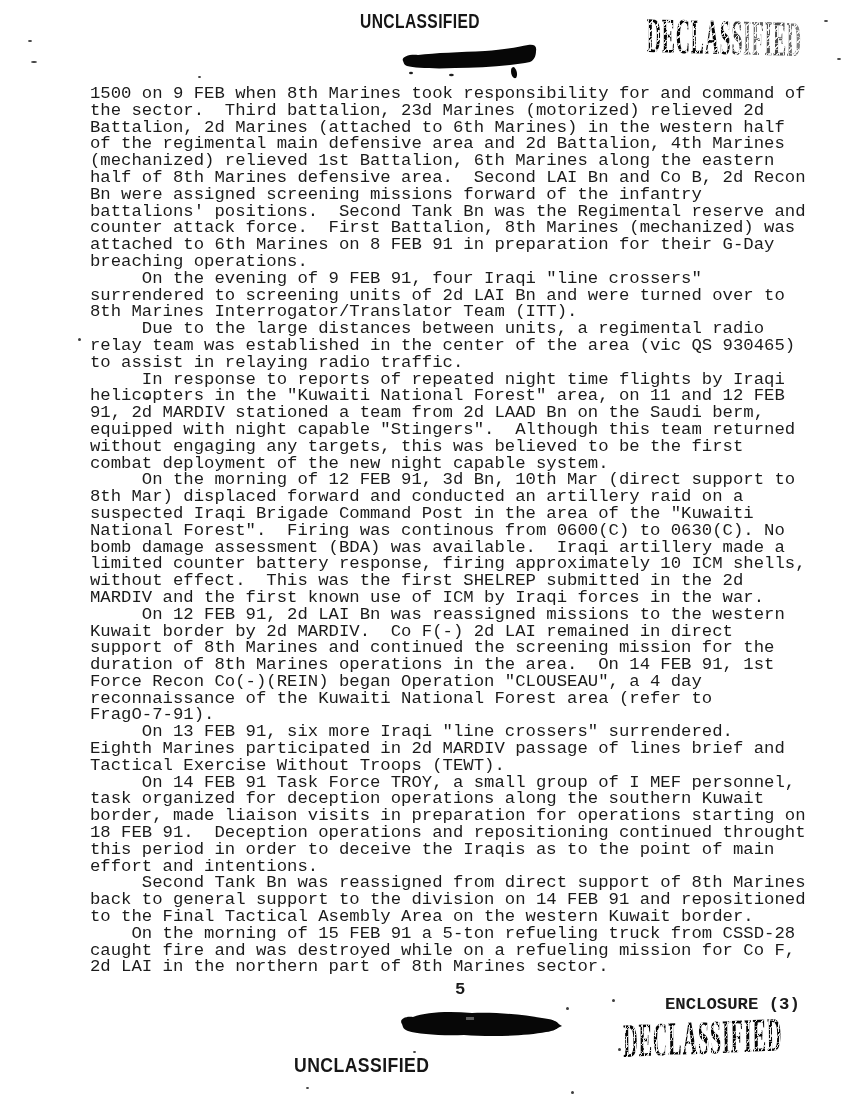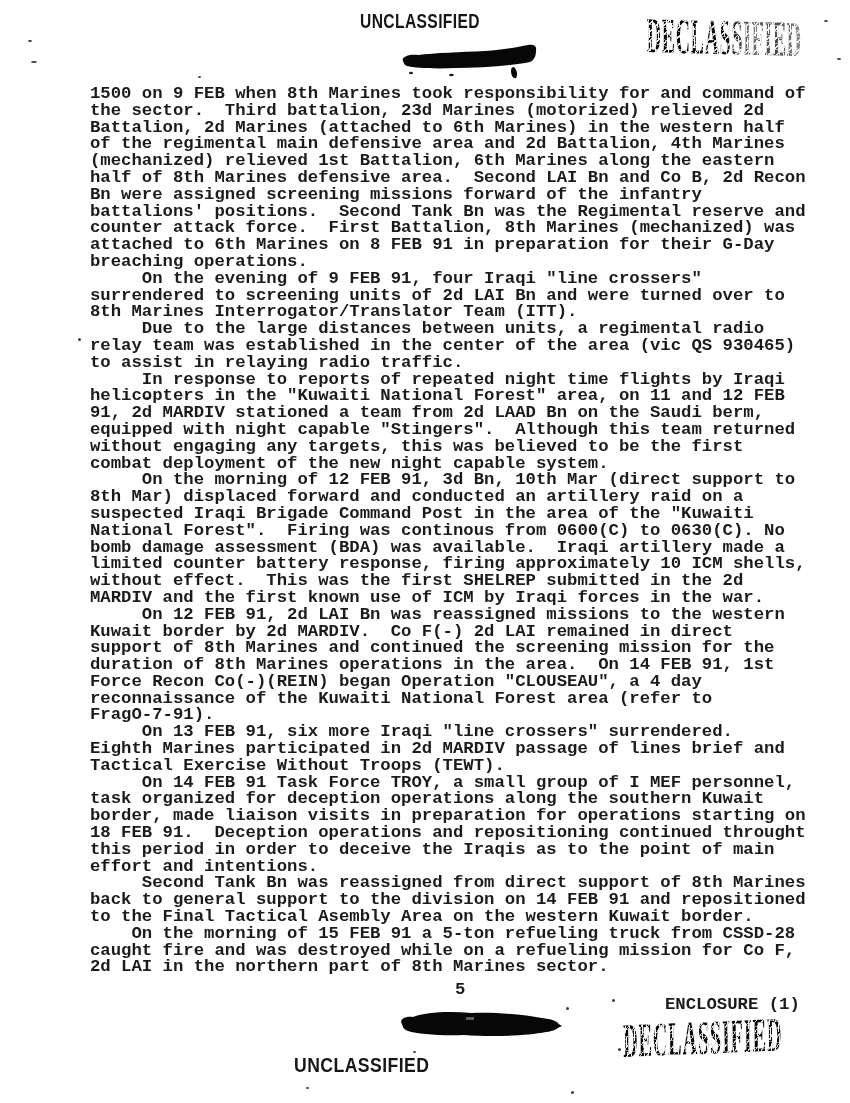--- a/index.html
+++ b/index.html
@@ -8,21 +8,21 @@
     position: relative;
     background: var(--paper, #ffffff);
     overflow: hidden;
     font-family: "Liberation Sans", sans-serif;
   }
 
   #body-text {
     position: absolute; left: 90px; top: 86px;
     margin: 0;
     font-family: "Liberation Mono", "DejaVu Sans Mono", monospace;
-    font-weight: 700;
+    font-weight: 400;
     font-size: 17.3px; line-height: 16.8px;
     color: var(--ink, #1b1b1b);
     white-space: pre;
   }
 
   .classification {
     position: absolute;
     font-family: "Liberation Sans", sans-serif;
     font-weight: 700; font-size: 20px; line-height: 20px;
     letter-spacing: 0.5px;
@@ -151,21 +151,21 @@
 effort and intentions.
      Second Tank Bn was reassigned from direct support of 8th Marines
 back to general support to the division on 14 FEB 91 and repositioned
 to the Final Tactical Asembly Area on the western Kuwait border.
     On the morning of 15 FEB 91 a 5-ton refueling truck from CSSD-28
 caught fire and was destroyed while on a refueling mission for Co F,
 2d LAI in the northern part of 8th Marines sector.</pre>
 
 <div id="page-number">5</div>
 
-<div id="enclosure">ENCLOSURE (1)</div>
+<div id="enclosure">ENCLOSURE (3)</div>
 
 <svg class="redaction" style="left:396px; top:1007px;" width="168" height="34" viewBox="0 0 168 34">
   <path fill="currentColor" d="M6,17 C3,13 8,9 17,10 C30,5 52,4 76,6 C102,5 128,8 146,11 C155,12 162,14 163,18 C164,21 158,24 150,25 C130,29 95,30 68,28 C45,29 22,27 12,24 C7,22 7,20 6,17 Z"></path>
   <path fill="currentColor" d="M156,13 L166,19 L157,23 Z"></path>
   <path fill="currentColor" opacity="0.35" d="M70,10 h8 v3 h-8 Z" style="fill:#ffffff"></path>
 </svg>
 
 <div class="stamp" id="stamp-bottom">DECLASSIFIED</div>
 
 <div class="classification" id="classification-bottom">UNCLASSIFIED</div>

